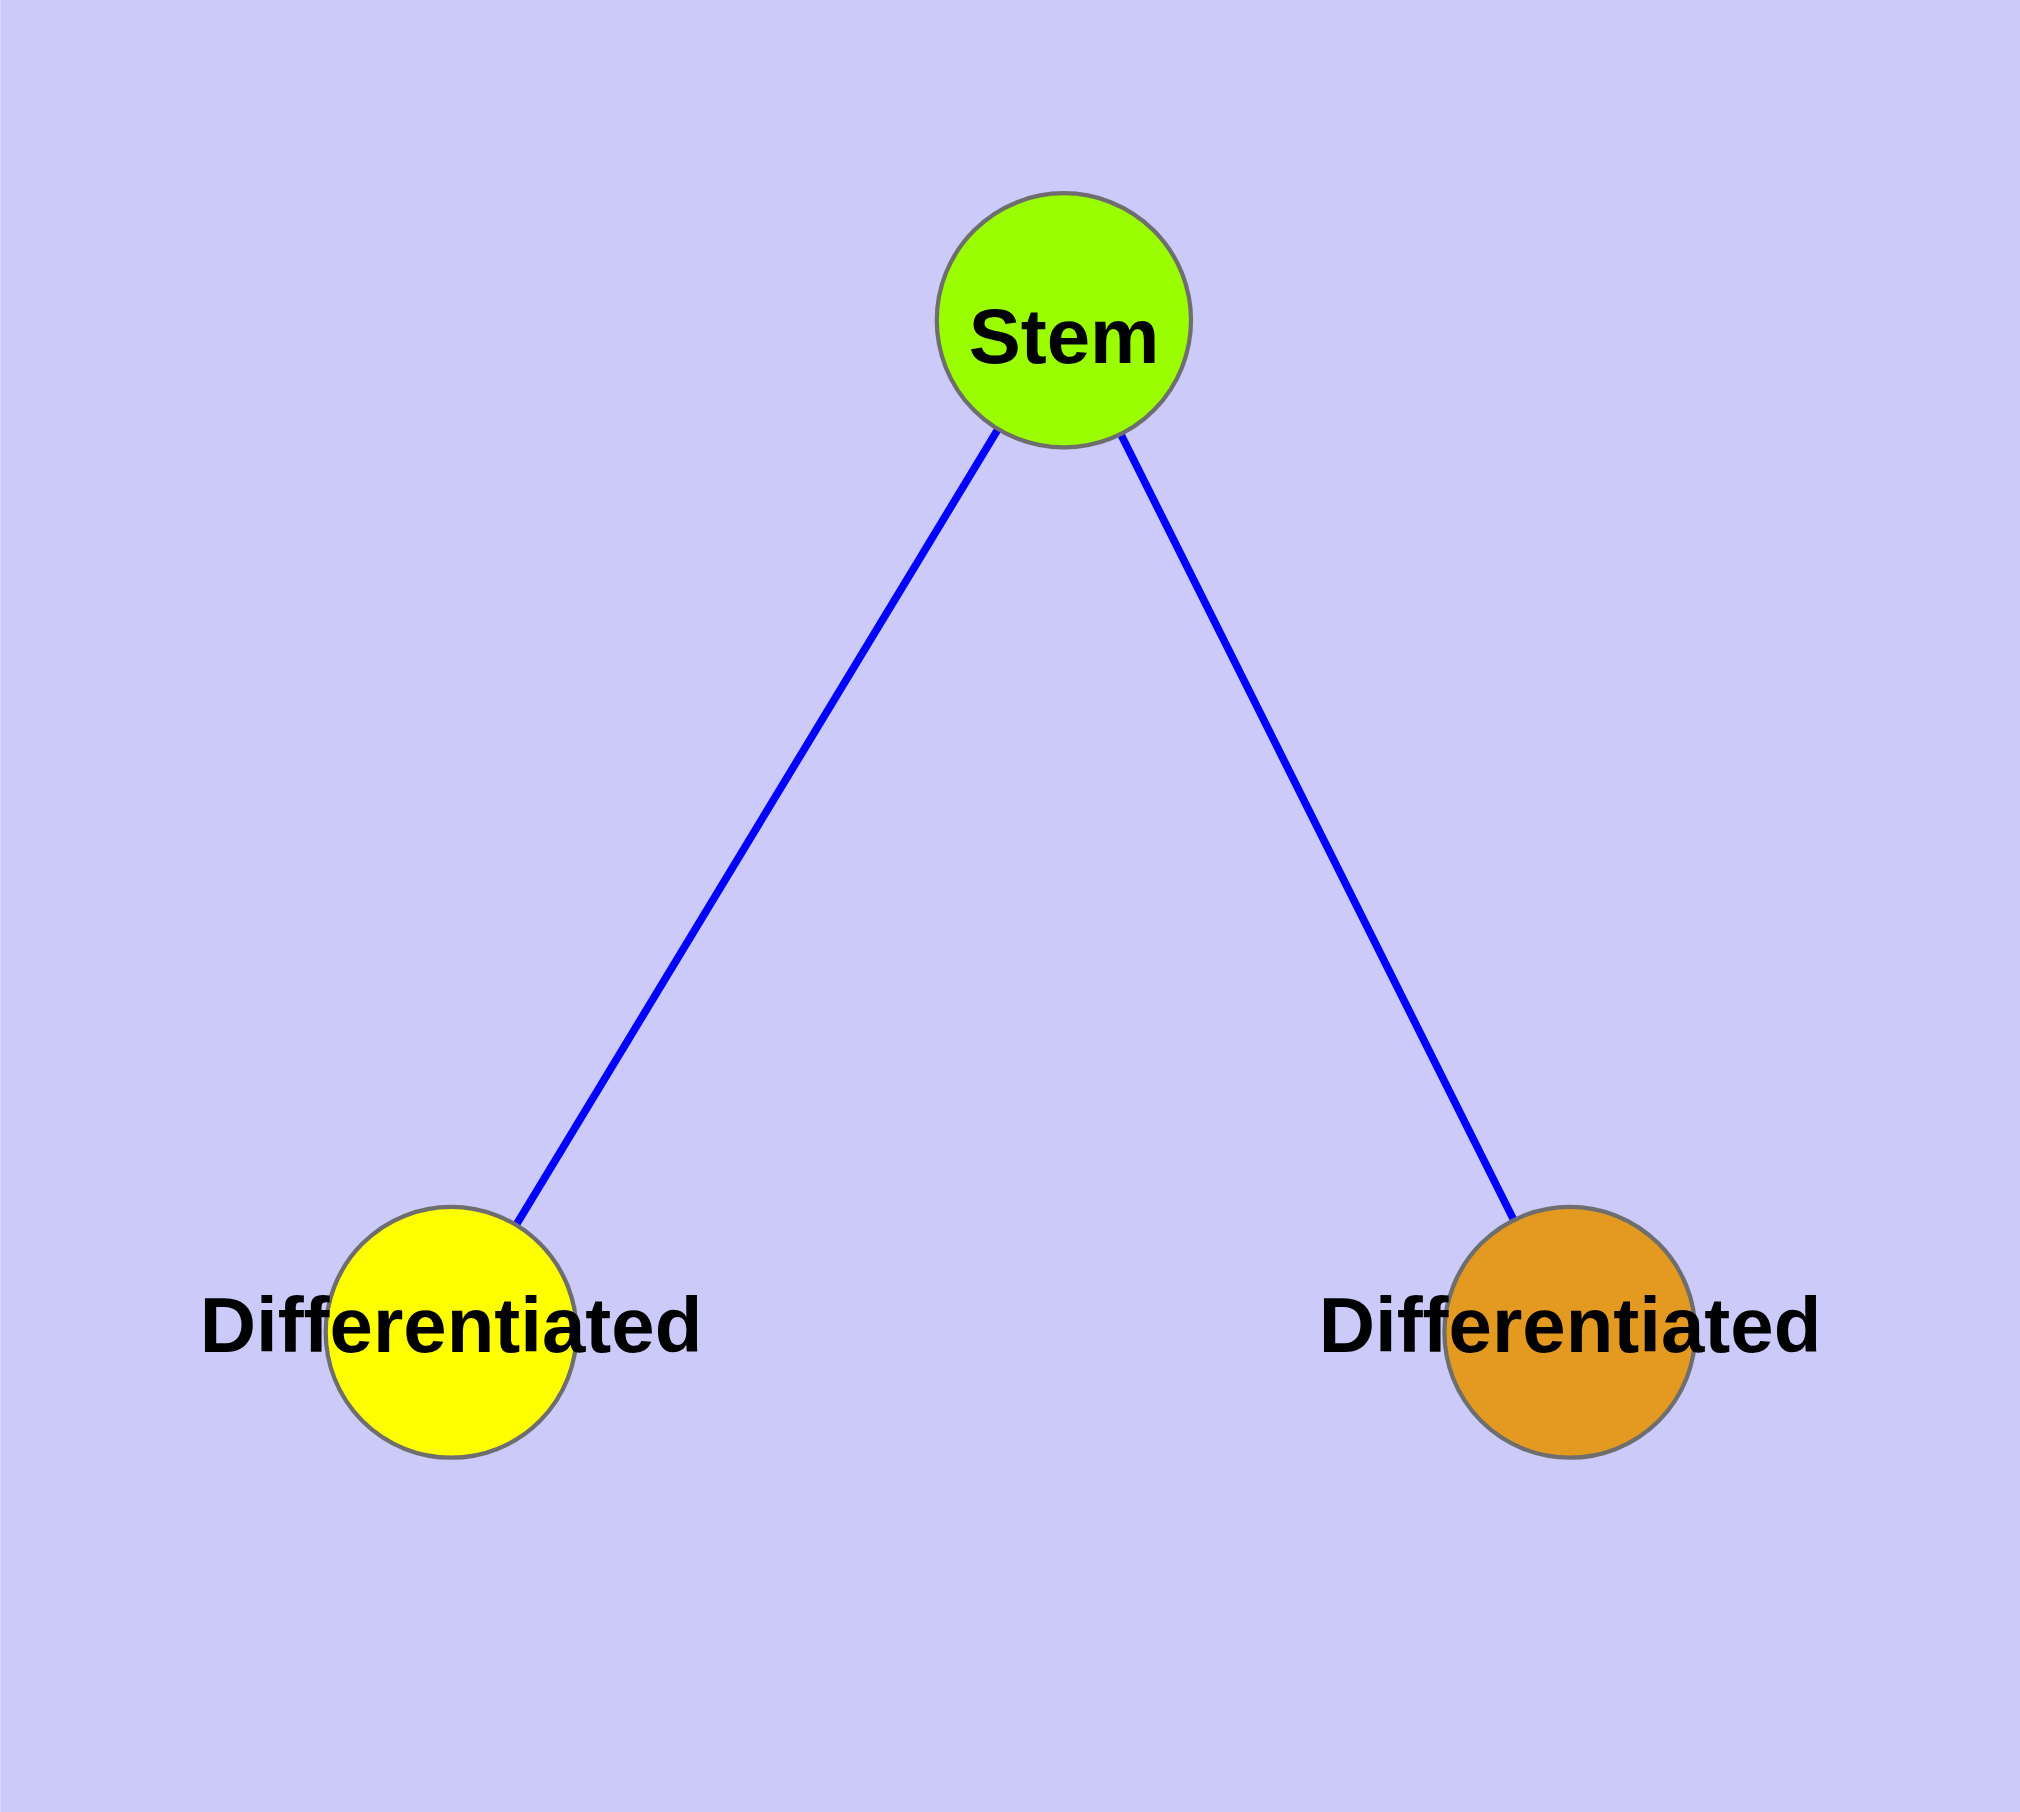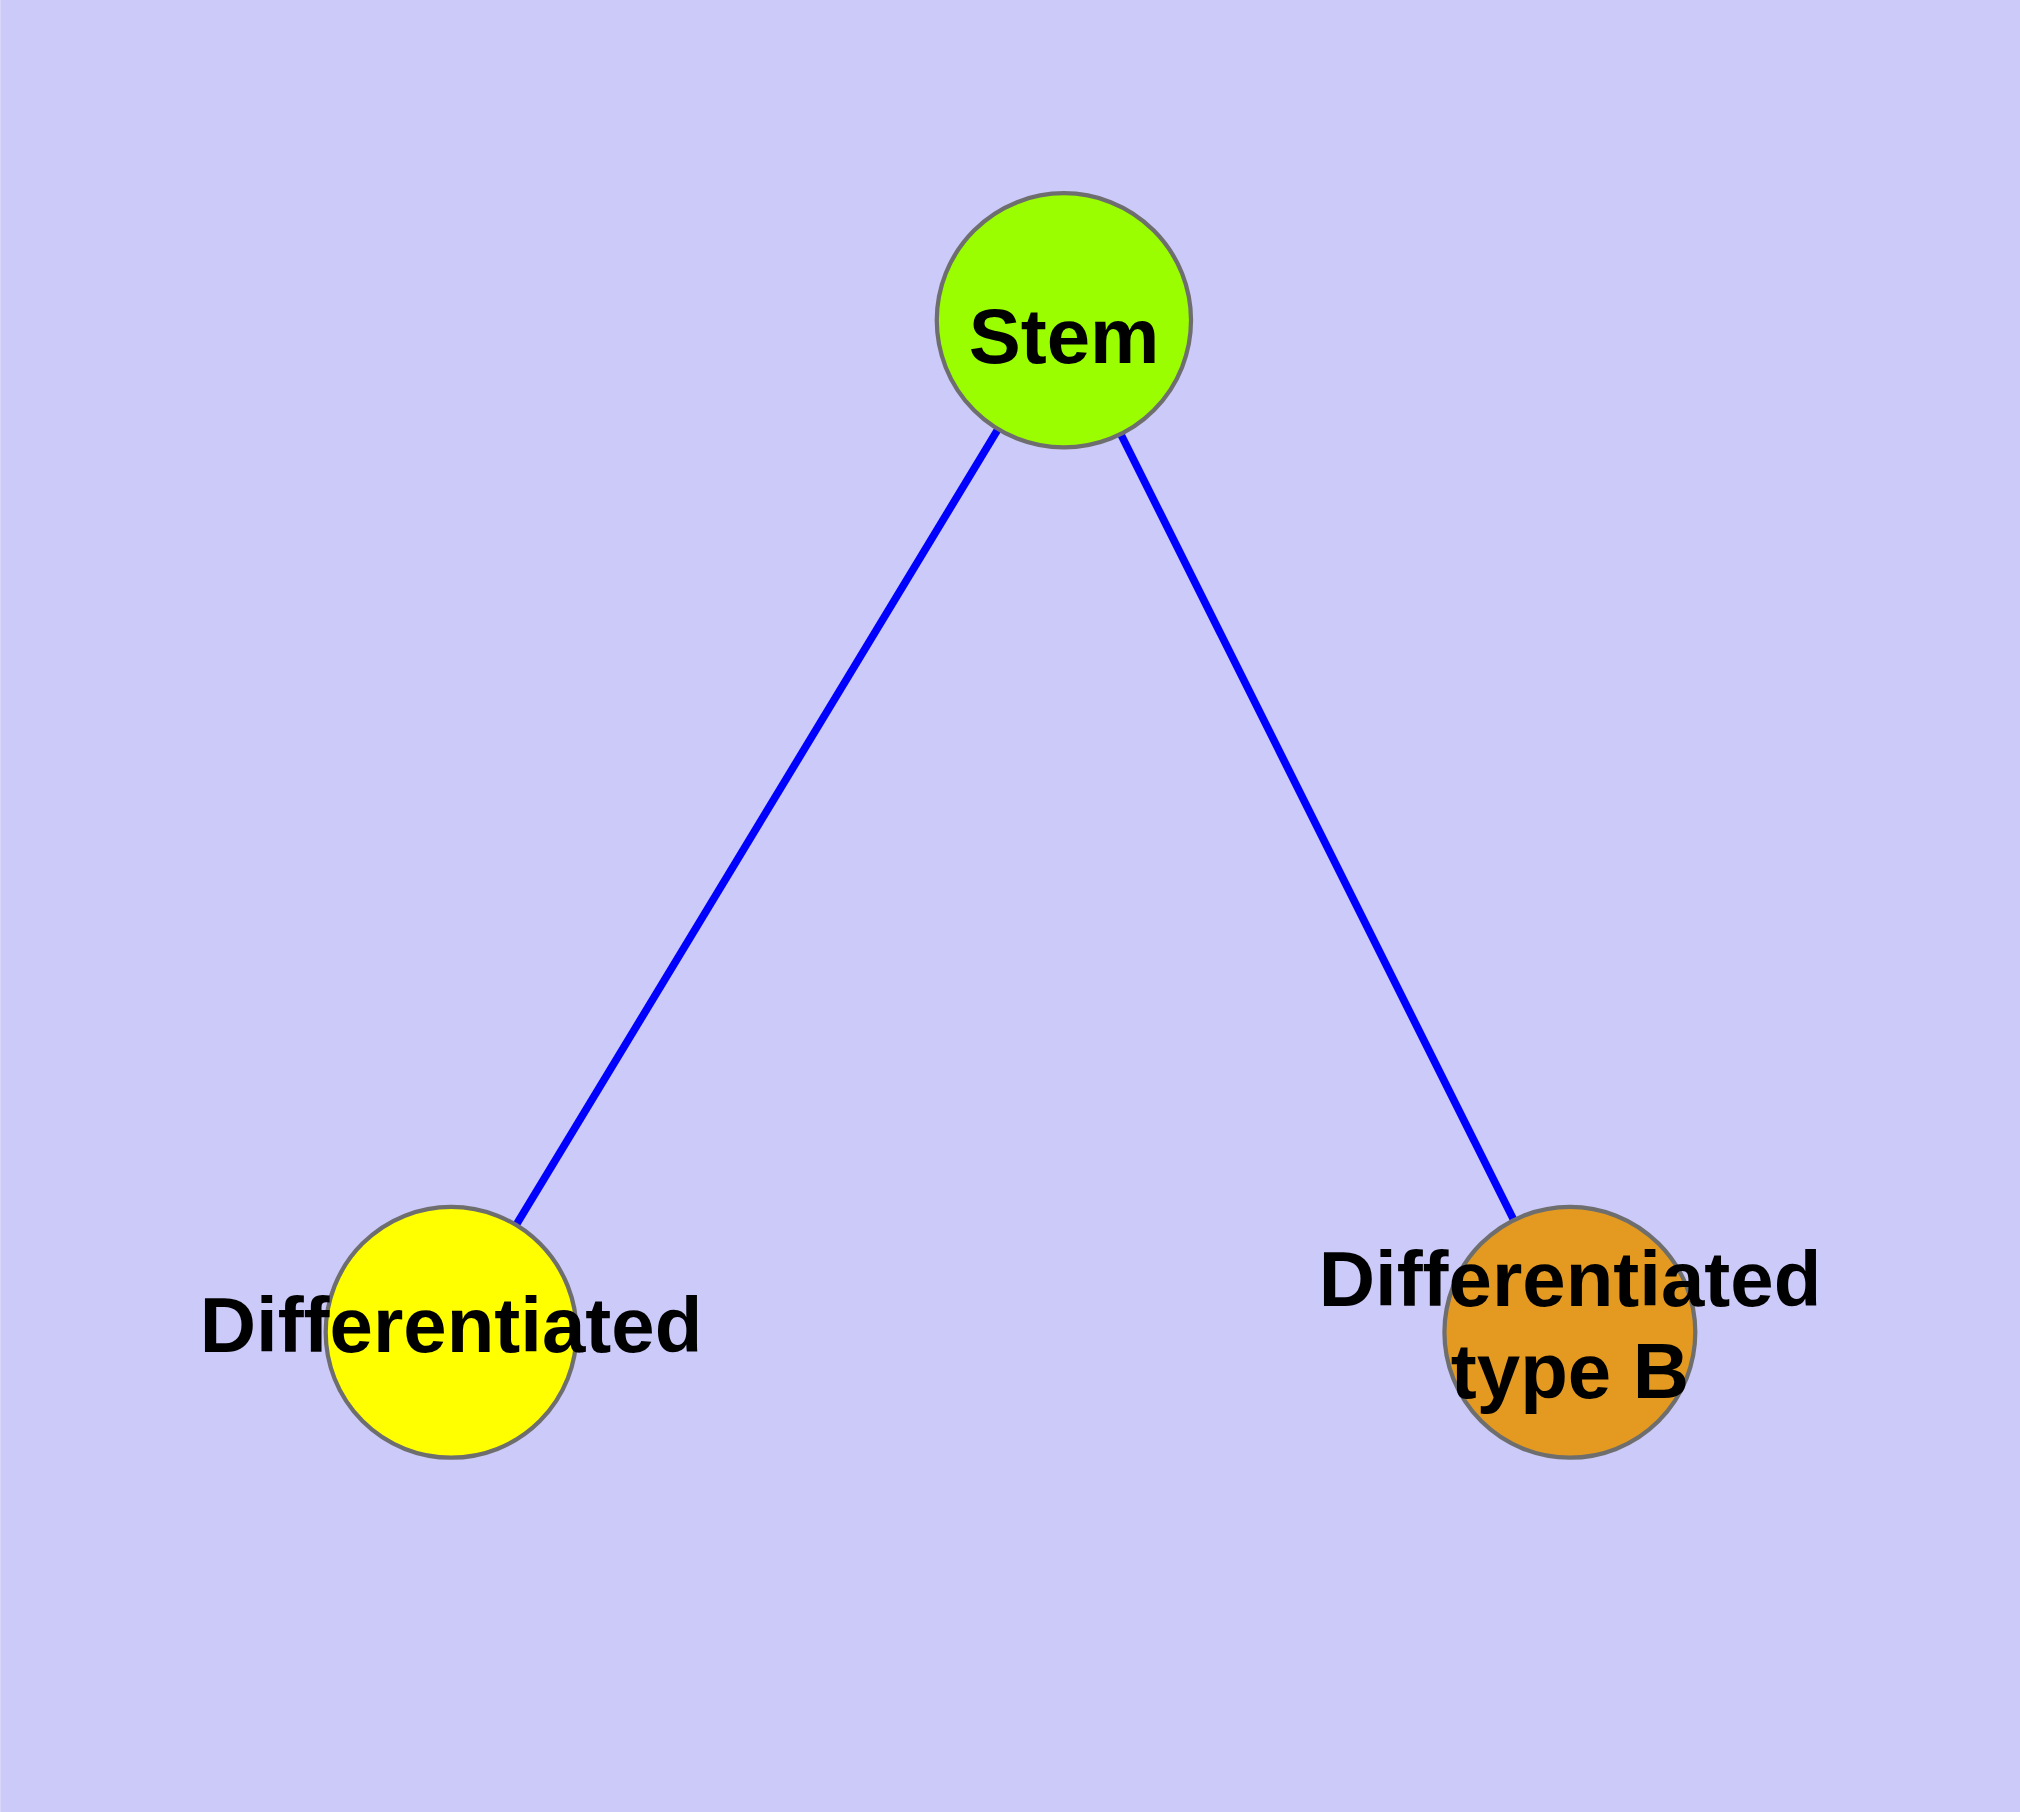--- a/index.html
+++ b/index.html
@@ -56,17 +56,16 @@
   </svg>
 
   <div class="node-label" style="left:1064px; top:336px;">Stem</div>
 
   <div class="node-label" style="left:451px; top:1325px;">
     <div>Differentiated</div>
   </div>
 
   <div class="node-label" style="left:1570px; top:1325px;">
     <div>Differentiated</div>
-    <div>type B</div>
   </div>
 
 </div>
 
 
 </body></html>

